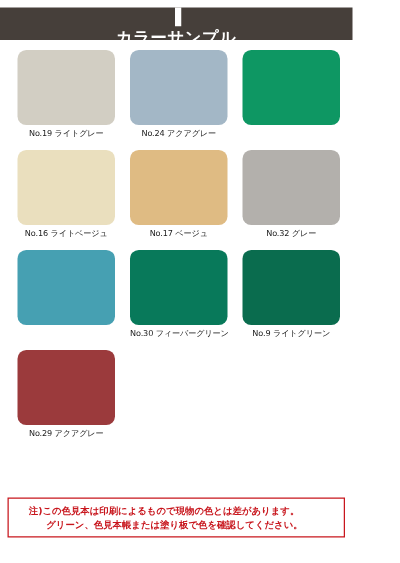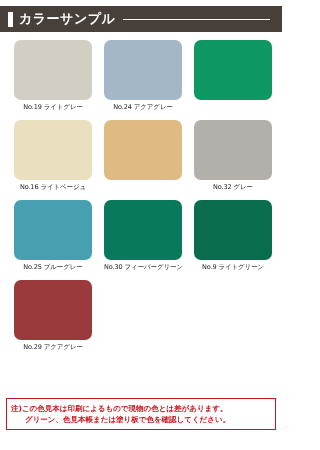--- a/index.html
+++ b/index.html
@@ -24,20 +24,21 @@
   
   .header-bar {
     position: absolute;
     left: 0;
     top: 6px;
     width: 282px;
     height: 26px;
     background: #463f3a;
     display: flex;
     align-items: center;
+    flex-direction: column;
   }
   .header-accent {
     width: 5px;
     height: 15px;
     background: #ffffff;
     margin-left: 8px;
     margin-right: 6px;
     flex: none;
   }
   .header-title {
@@ -89,21 +90,21 @@
   }
 
   
   .note-box {
     position: absolute;
     left: 6px;
     top: 398px;
     width: 270px;
     box-sizing: border-box;
     border: 1px solid #c8161d;
-    padding: 4px 4px 4px 4px;
+    padding: 4px 4px 4px 16px;
   }
   .note-line {
     color: #c8161d;
     font-size: 7.5px;
     line-height: 11px;
     white-space: nowrap;
     font-weight: bold;
   }
   .note-line.indent {
     text-indent: 14px;
@@ -136,31 +137,31 @@
       </div>
     </div>
 
     <div class="swatch-row">
       <div class="swatch-cell">
         <div class="swatch-chip" style="background:#EADFBE"></div>
         <div class="swatch-label">No.16 ライトベージュ</div>
       </div>
       <div class="swatch-cell">
         <div class="swatch-chip" style="background:#DFBB83"></div>
+        <div class="swatch-label">No.17 ベージュ</div>
       </div>
       <div class="swatch-cell">
         <div class="swatch-chip" style="background:#B3B0AC"></div>
         <div class="swatch-label">No.32 グレー</div>
       </div>
     </div>
 
     <div class="swatch-row">
       <div class="swatch-cell">
         <div class="swatch-chip" style="background:#46A0B2"></div>
-        <div class="swatch-label">No.25 ブルーグレー</div>
       </div>
       <div class="swatch-cell">
         <div class="swatch-chip" style="background:#08795A"></div>
         <div class="swatch-label">No.30 フィーバーグリーン</div>
       </div>
       <div class="swatch-cell">
         <div class="swatch-chip" style="background:#0A6C4E"></div>
         <div class="swatch-label">No.9 ライトグリーン</div>
       </div>
     </div>

